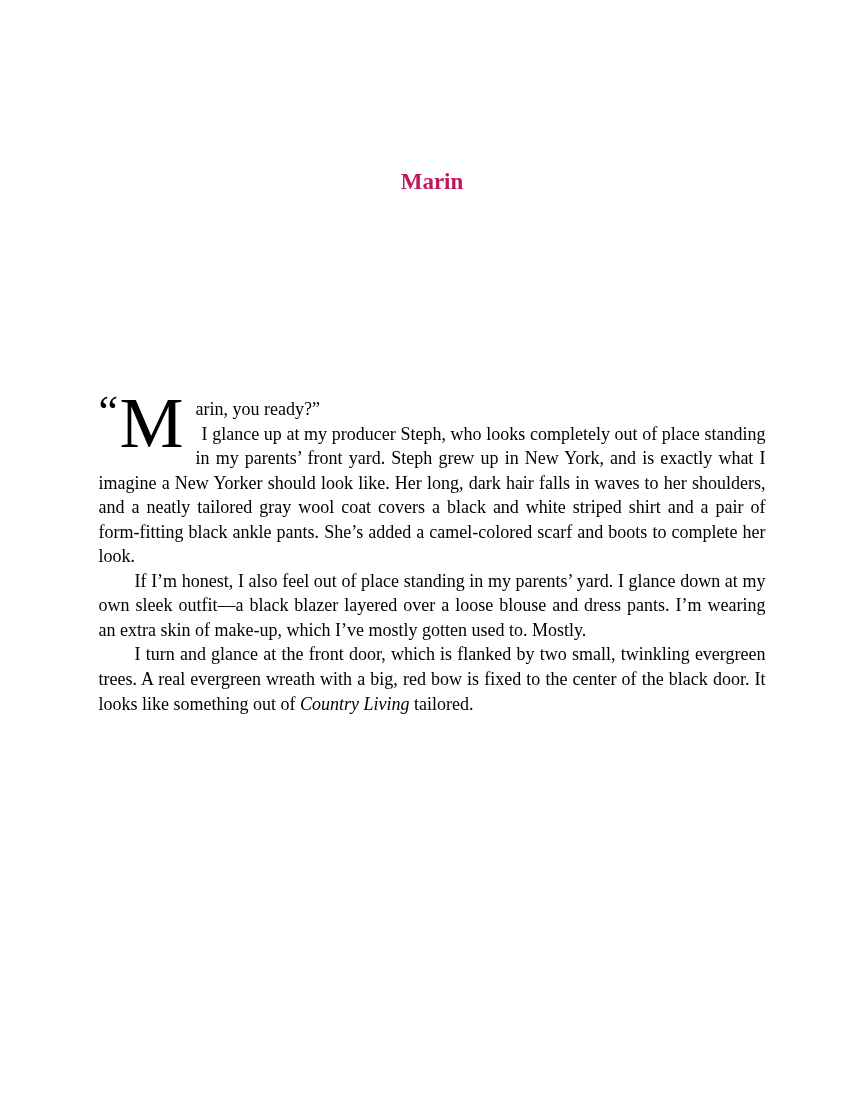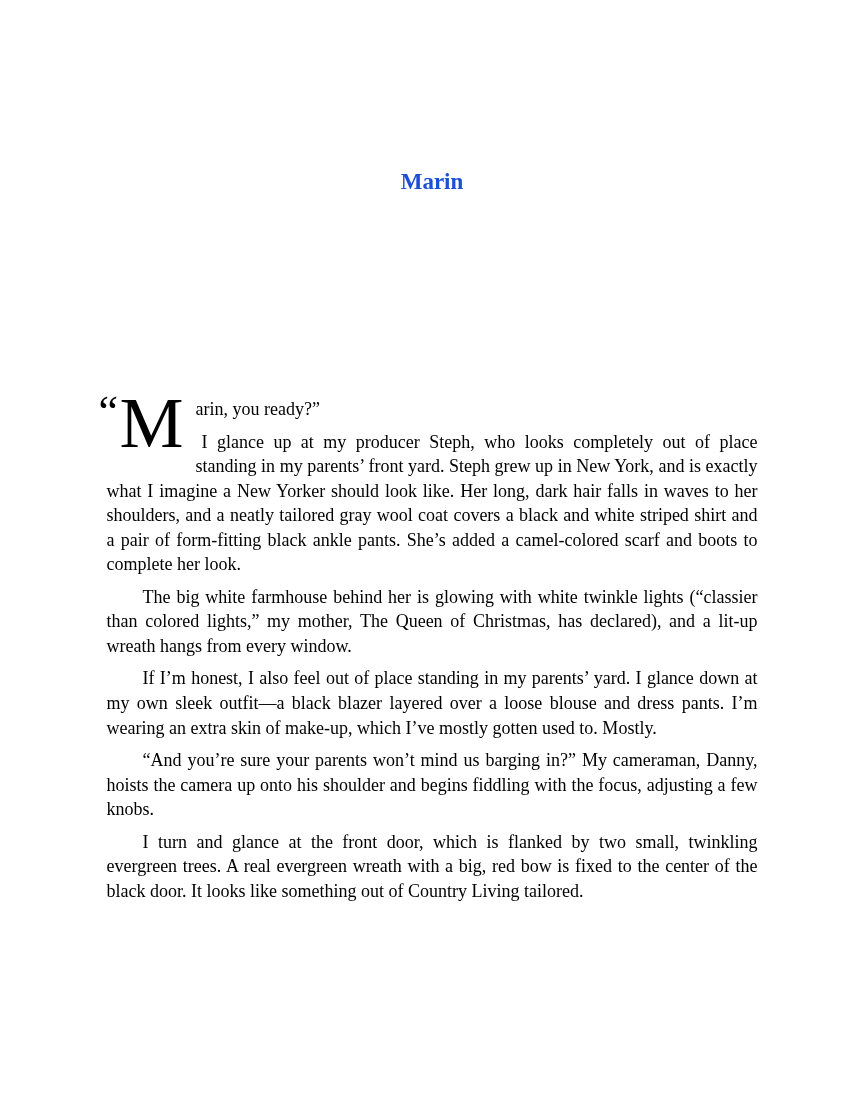--- a/index.html
+++ b/index.html
@@ -15,21 +15,21 @@
     color: #000000;
     font-family: "Liberation Serif", serif;
     overflow: hidden;
   }
   .chapter-title {
     margin: 0;
     padding-top: 169px;
     text-align: center;
     font-size: 23px;
     font-weight: 700;
-    color: #1d4ed8;
+    color: #be185d;
   }
   .chapter-body {
     width: 667px;
     margin: 202px auto 0 auto;
     font-size: 18px;
     line-height: 24.55px;
     text-align: justify;
     color: #000000;
   }
   .dropcap {
@@ -47,39 +47,37 @@
     line-height: 1;
   }
   .dropcap .dl {
     position: absolute;
     top: -10px;
     left: 21px;
     font-size: 72px;
     line-height: 1;
   }
   .para {
-    margin: 8px;
+    margin: 0;
     text-indent: 36px;
   }
   .para.opening { text-indent: 0; }
   .para.after-dropcap { text-indent: 6px; }
-  .para .it { }
+  .para .it { font-style: italic; }
 </style>
 </head>
 <body>
 
 <div class="page">
   <h1 class="chapter-title">Marin</h1>
 
   <div class="chapter-body">
     <span class="dropcap">
       <span class="dq">“</span>
       <span class="dl">M</span>
     </span>
 
   <p class="para opening"><span>arin, you ready?”</span></p>
       <p class="para after-dropcap"><span>I glance up at my producer Steph, who looks completely out of place standing in my parents’ front yard. Steph grew up in New York, and is exactly what I imagine a New Yorker should look like. Her long, dark hair falls in waves to her shoulders, and a neatly tailored gray wool coat covers a black and white striped shirt and a pair of form-fitting black ankle pants. She’s added a camel-colored scarf and boots to complete her look.</span></p>
-      <p class="para indent"><span>The big white farmhouse behind her is glowing with white twinkle lights (“classier than colored lights,” my mother, The Queen of Christmas, has declared), and a lit-up wreath hangs from every window.</span></p>
       <p class="para indent"><span>If I’m honest, I also feel out of place standing in my parents’ yard. I glance down at my own sleek outfit—a black blazer layered over a loose blouse and dress pants. I’m wearing an extra skin of make-up, which I’ve mostly gotten used to. Mostly.</span></p>
-      <p class="para indent"><span>“And you’re sure your parents won’t mind us barging in?” My cameraman, Danny, hoists the camera up onto his shoulder and begins fiddling with the focus, adjusting a few knobs.</span></p>
       <p class="para indent"><span>I turn and glance at the front door, which is flanked by two small, twinkling evergreen trees. A real evergreen wreath with a big, red bow is fixed to the center of the black door. It looks like something out of </span><span class="it">Country Living</span><span> tailored.</span></p>
     </div>
 </div>
 
 </body></html>

